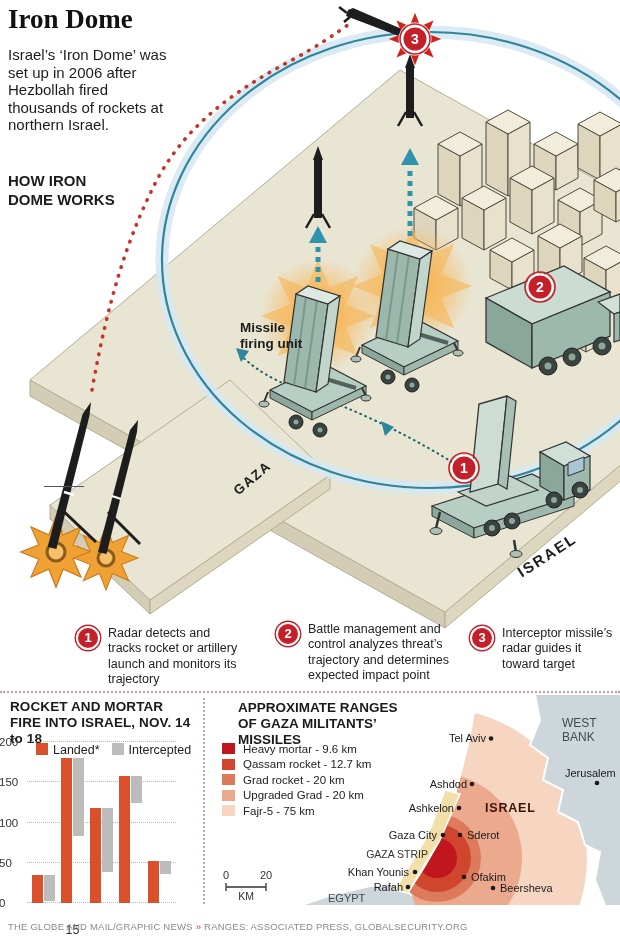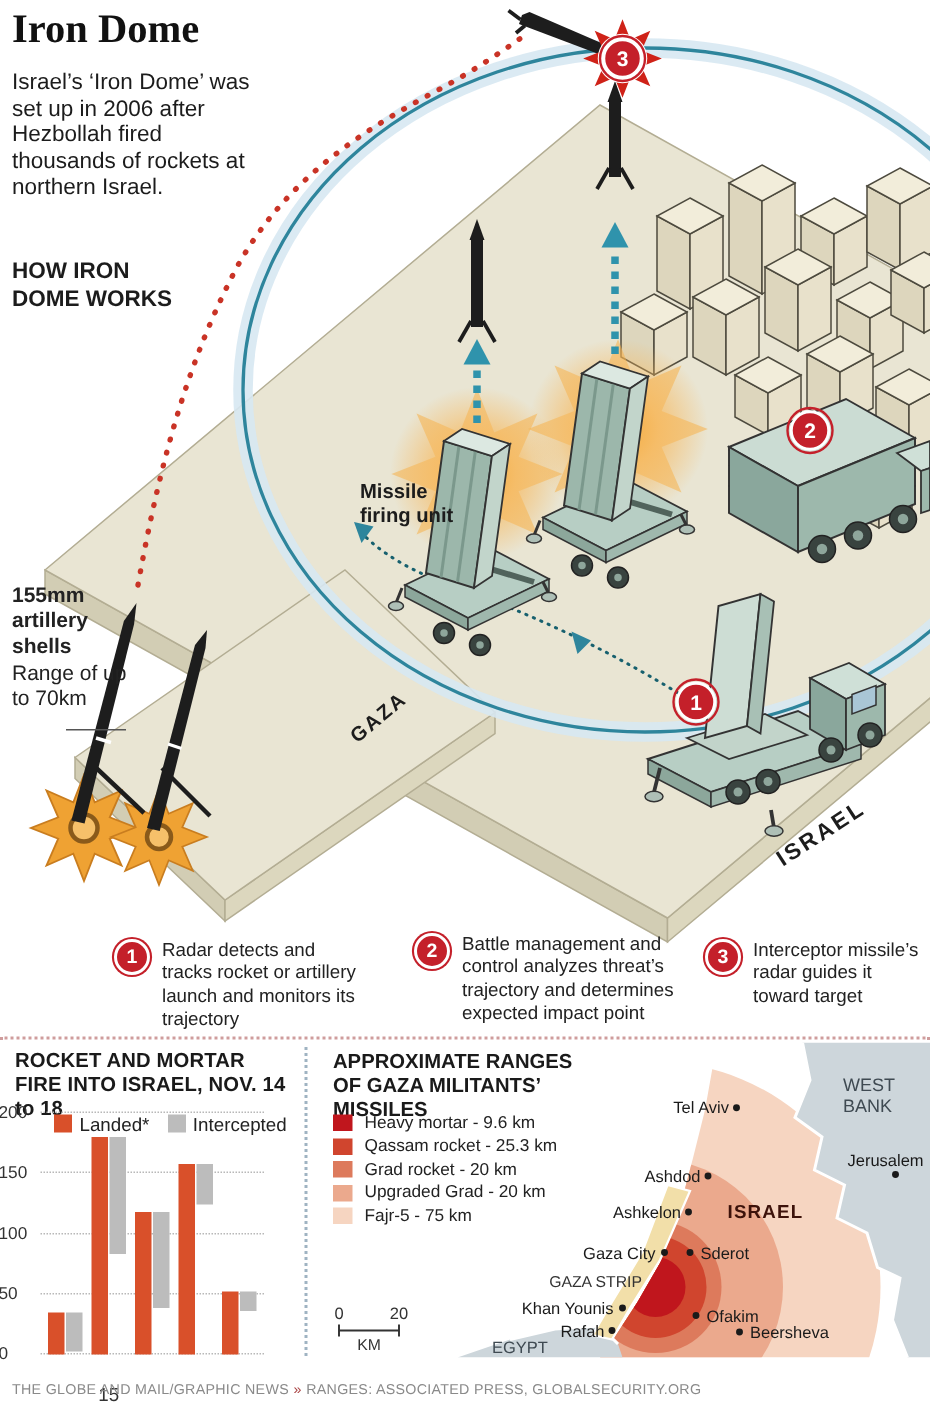--- a/index.html
+++ b/index.html
@@ -36,21 +36,21 @@
   .sw{display:inline-block;width:12px;height:12px;}
   .plot{position:absolute;left:22px;top:45px;width:142px;height:161px;}
   .gridline{position:absolute;left:-3px;right:-4px;border-top:1.6px dotted #b8b8b8;}
   .ytick{position:absolute;right:calc(100% + 5px);width:26px;text-align:left;font-size:11.5px;color:#333;}
   .bargroup{position:absolute;bottom:0;width:23px;display:flex;align-items:flex-start;gap:1px;}
   .bar{width:11px;}
   .xtick{position:absolute;top:165px;left:50%;transform:translateX(-50%);
     font-size:12.5px;color:#333;white-space:nowrap;}
   
   .map-panel{left:210px;top:695px;width:410px;height:210px;}
-  .map-title{position:absolute;left:12px;top:5px;width:180px;font-size:13.5px;line-height:1.18;
+  .map-title{position:absolute;left:28px;top:5px;width:180px;font-size:13.5px;line-height:1.18;
     font-weight:bold;color:#1a1a1a;}
   .map-legend{position:absolute;left:12px;top:46px;}
   .mlrow{display:flex;align-items:center;gap:8px;height:15.5px;font-size:11.5px;color:#222;}
   .msw{display:inline-block;width:13px;height:11px;}
   
   .footer{left:8px;top:921px;font-size:9.5px;color:#8a8a8a;letter-spacing:.2px;}
   .footer .sep{color:#aa4444;padding:0 3px;}
   svg text{font-family:"Liberation Sans",sans-serif;}
 </style>
 </head>
@@ -264,24 +264,20 @@
       <text x="415" y="44" text-anchor="middle" fill="#fff" font-size="14" font-weight="bold">3</text>
     </g>
 
     <text x="235" y="497" transform="rotate(-40 235 492)" font-size="13.5" font-weight="bold" letter-spacing="1.5" fill="#1c1c1c">GAZA</text>
     <text x="515" y="565" transform="rotate(-33 540 560)" font-size="15" font-weight="bold" letter-spacing="2" fill="#1c1c1c">ISRAEL</text>
   </svg>
 
   <div class="abs title">Iron Dome</div>
   <div class="abs intro">Israel’s ‘Iron Dome’ was set up in 2006 after Hezbollah fired thousands of rockets at northern Israel.</div>
   <div class="abs howworks">HOW IRON DOME WORKS</div>
-  <div class="abs artillery">
-    <b>155mm artillery shells</b>
-    <span>Range of up to 70km</span>
-  </div>
   <div class="abs art-dash"></div>
   <div class="abs mfu-label">
     <span>Missile</span><br>
     <span>firing unit</span>
   </div>
 
   <div class="abs step" id="step1">
     <span class="badge">1</span>
     <p>Radar detects and tracks rocket or artillery launch and monitors its trajectory</p>
   </div>
@@ -406,21 +402,21 @@
       </g>
     </svg>
     <div class="map-title">APPROXIMATE RANGES OF GAZA MILITANTS’ MISSILES</div>
     <div class="map-legend">
         <div class="mlrow">
           <span class="msw" style="background: rgb(192, 22, 29);"></span>
           <span>Heavy mortar - 9.6 km</span>
         </div>
         <div class="mlrow">
           <span class="msw" style="background: rgb(208, 69, 46);"></span>
-          <span>Qassam rocket - 25.3 km</span>
+          <span>Qassam rocket - 12.7 km</span>
         </div>
         <div class="mlrow">
           <span class="msw" style="background: rgb(221, 122, 92);"></span>
           <span>Grad rocket - 20 km</span>
         </div>
         <div class="mlrow">
           <span class="msw" style="background: rgb(235, 169, 141);"></span>
           <span>Upgraded Grad - 20 km</span>
         </div>
         <div class="mlrow">

